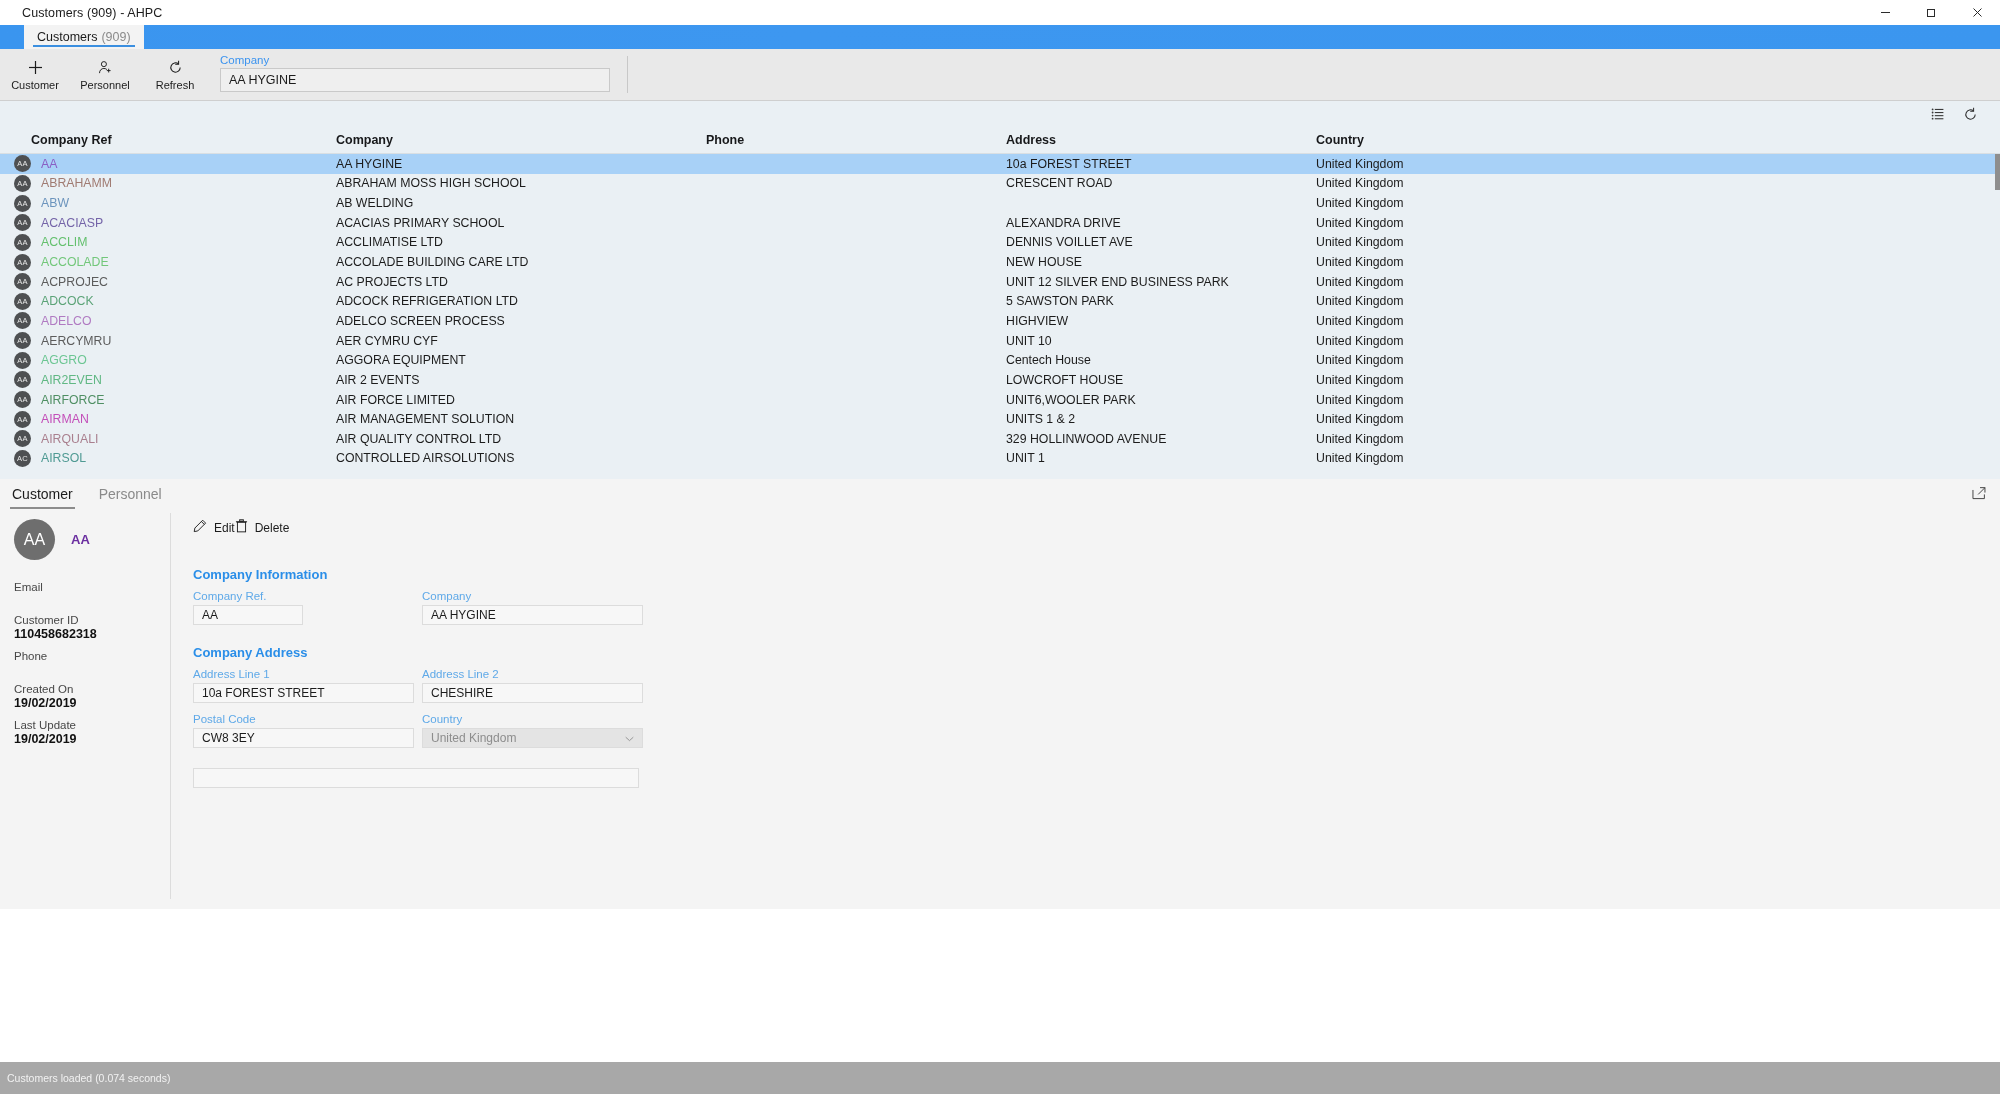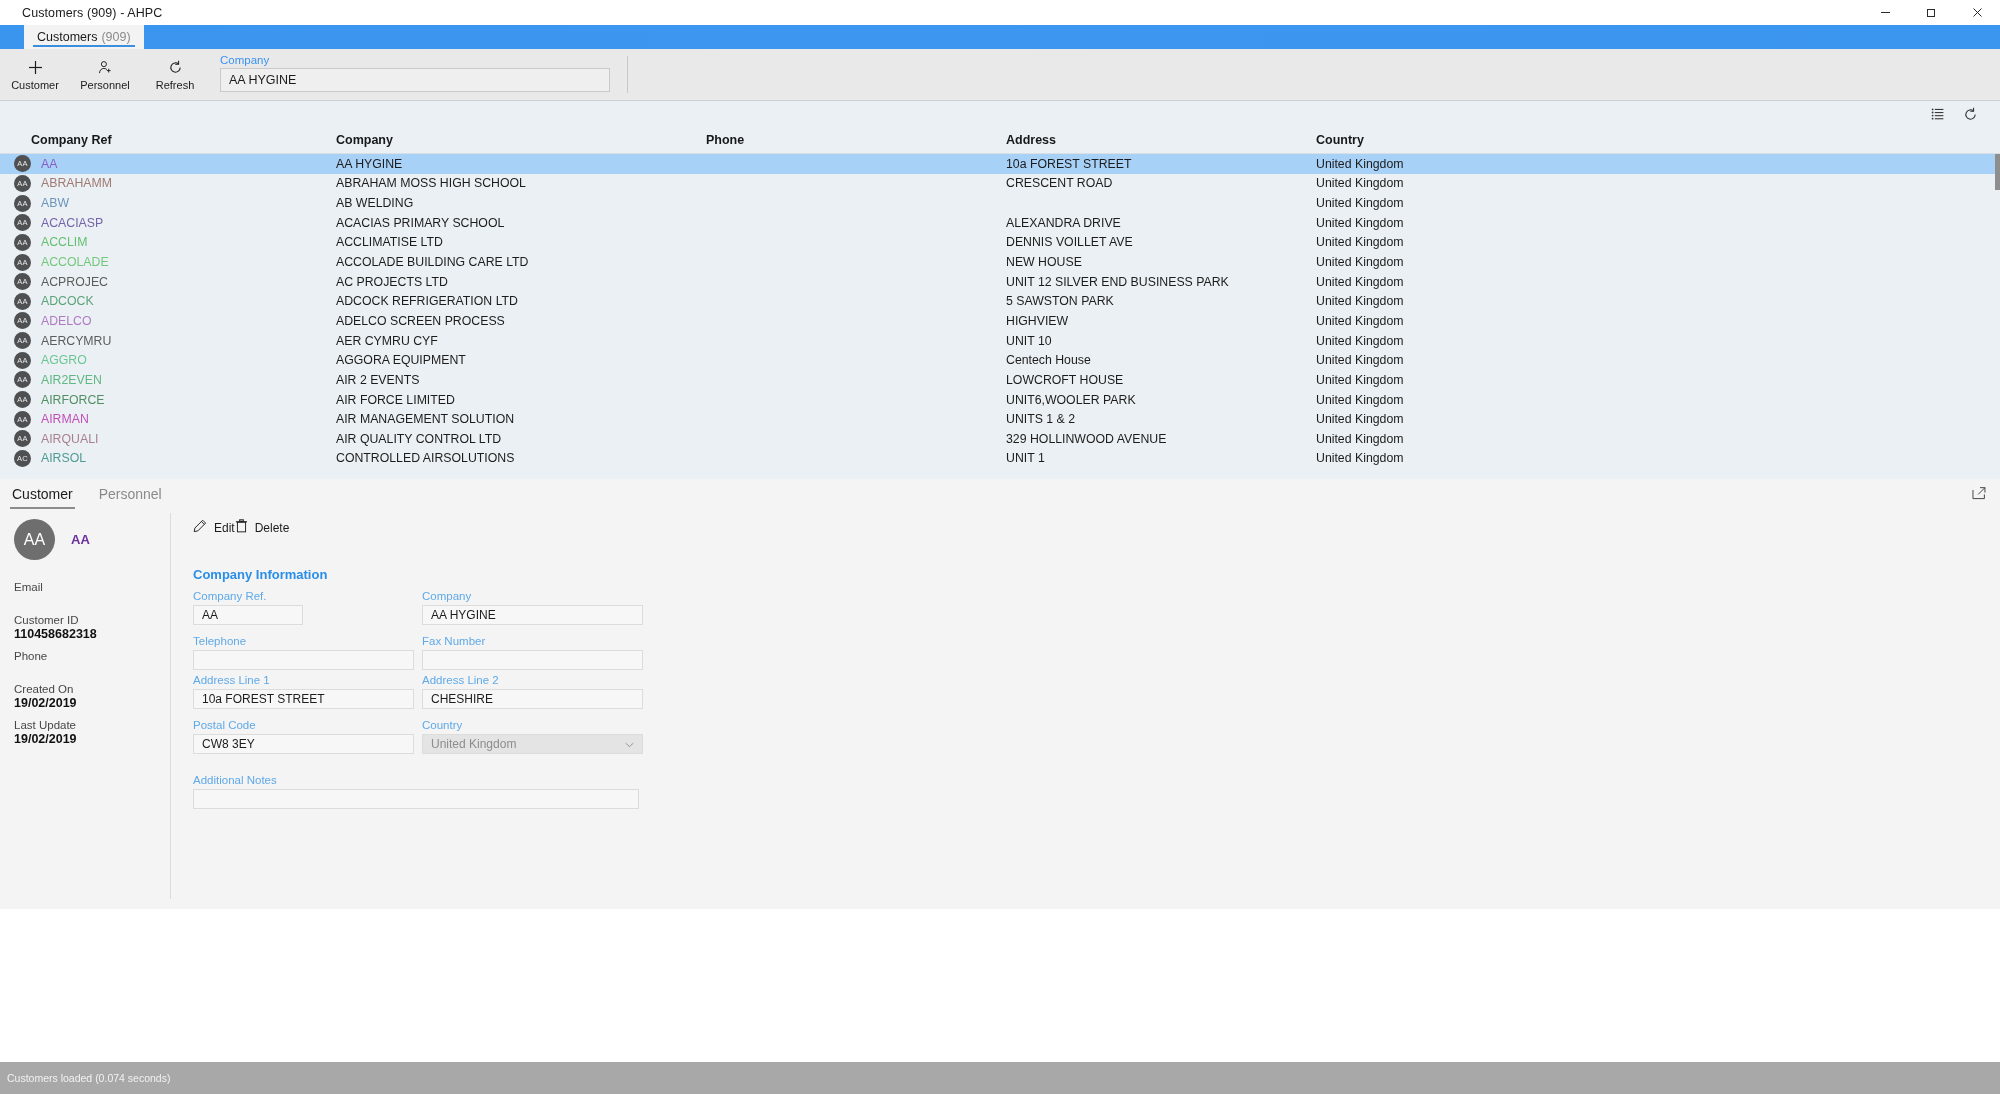--- a/index.html
+++ b/index.html
@@ -488,31 +488,22 @@
       <div class="fgroup w1">
         <span class="flabel">Company Ref.</span>
         <span class="finput" style="width:110px">AA</span>
       </div>
       <div class="fgroup w2">
         <span class="flabel">Company</span>
         <span class="finput">AA HYGINE</span>
       </div>
     </div>
 
-    <div class="frow gap">
-      <div class="fgroup w1">
-        <span class="flabel">Telephone</span>
-        <span class="finput"></span>
-      </div>
-      <div class="fgroup w2">
-        <span class="flabel">Fax Number</span>
-        <span class="finput"></span>
-      </div>
-    </div>
-
+
+    <div class="sect-title" style="margin-top:20px">Company Address</div>
 
     <div class="frow">
       <div class="fgroup w1">
         <span class="flabel">Address Line 1</span>
         <span class="finput">10a FOREST STREET</span>
       </div>
       <div class="fgroup w2">
         <span class="flabel">Address Line 2</span>
         <span class="finput">CHESHIRE</span>
       </div>
@@ -531,21 +522,20 @@
           <span>
             <svg width="9" height="6" viewBox="0 0 10 6">
                 <polyline points="0.8,1 5,4.8 9.2,1" fill="none" stroke="#8d8d8d" stroke-width="1"></polyline>
               </svg>
           </span>
         </span>
       </div>
     </div>
 
     <div class="fgroup" style="margin-top:20px">
-      <span class="flabel">Additional Notes</span>
       <span class="finput notes"></span>
     </div>
   </div>
 </div>
 
 <div class="statusbar">
   <span>Customers loaded (0.074 seconds)</span>
 </div>
 
 </body></html>

